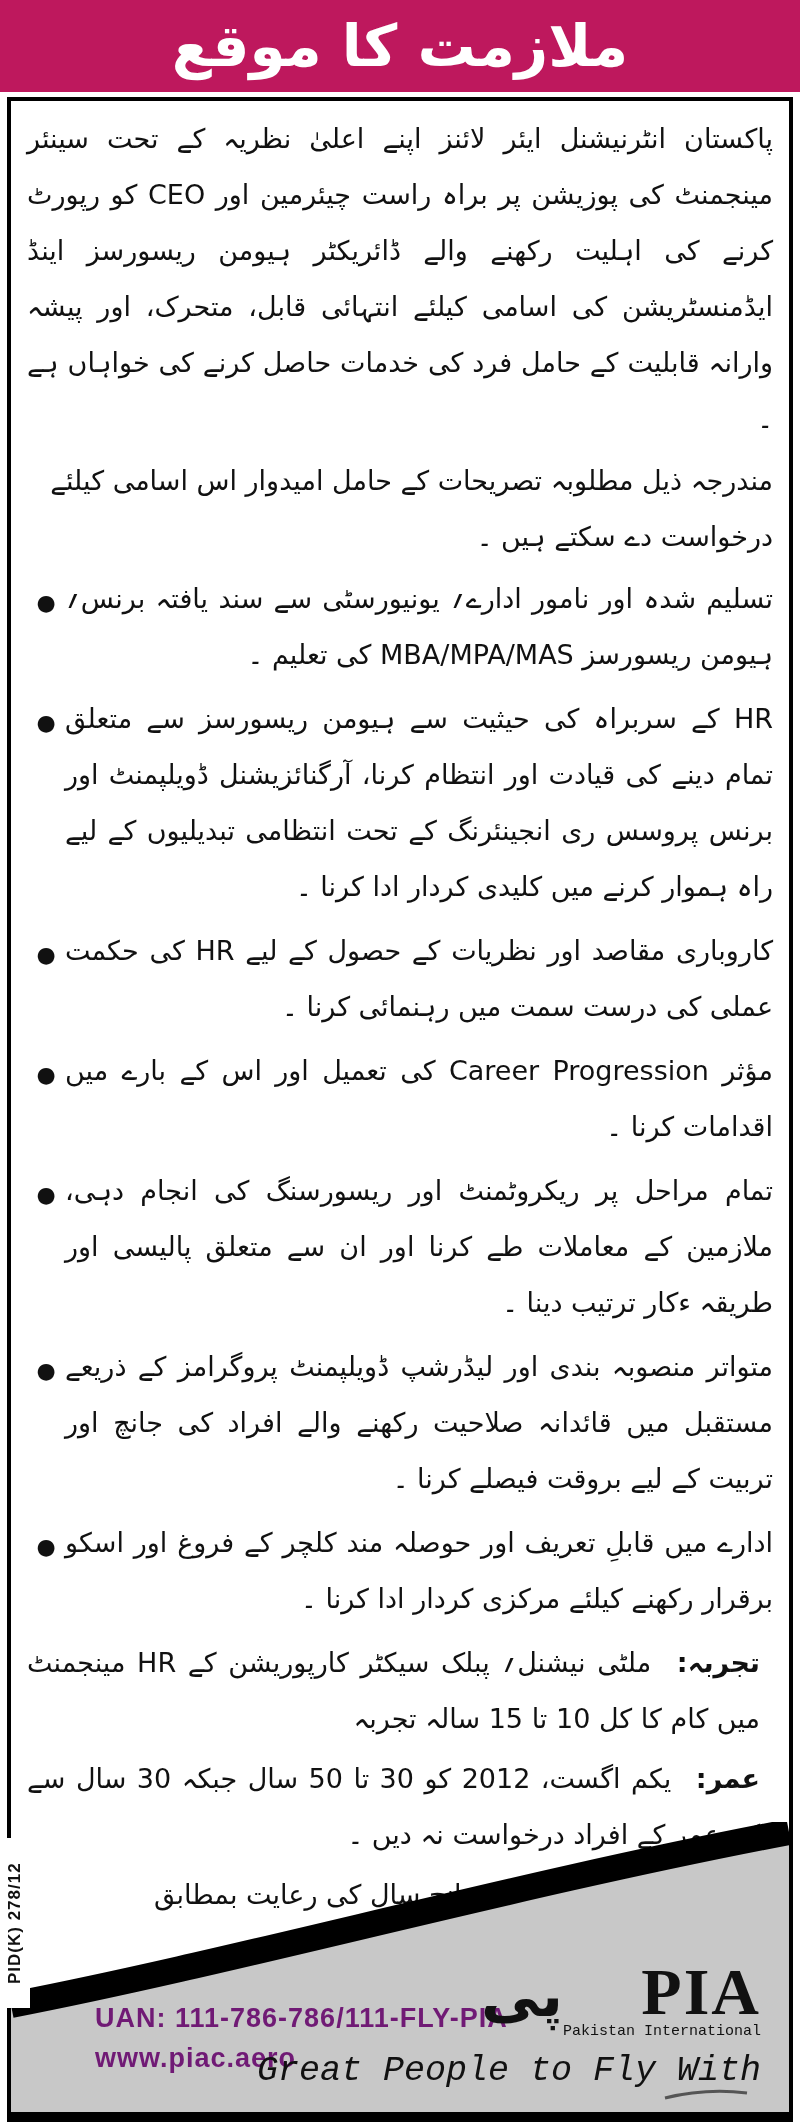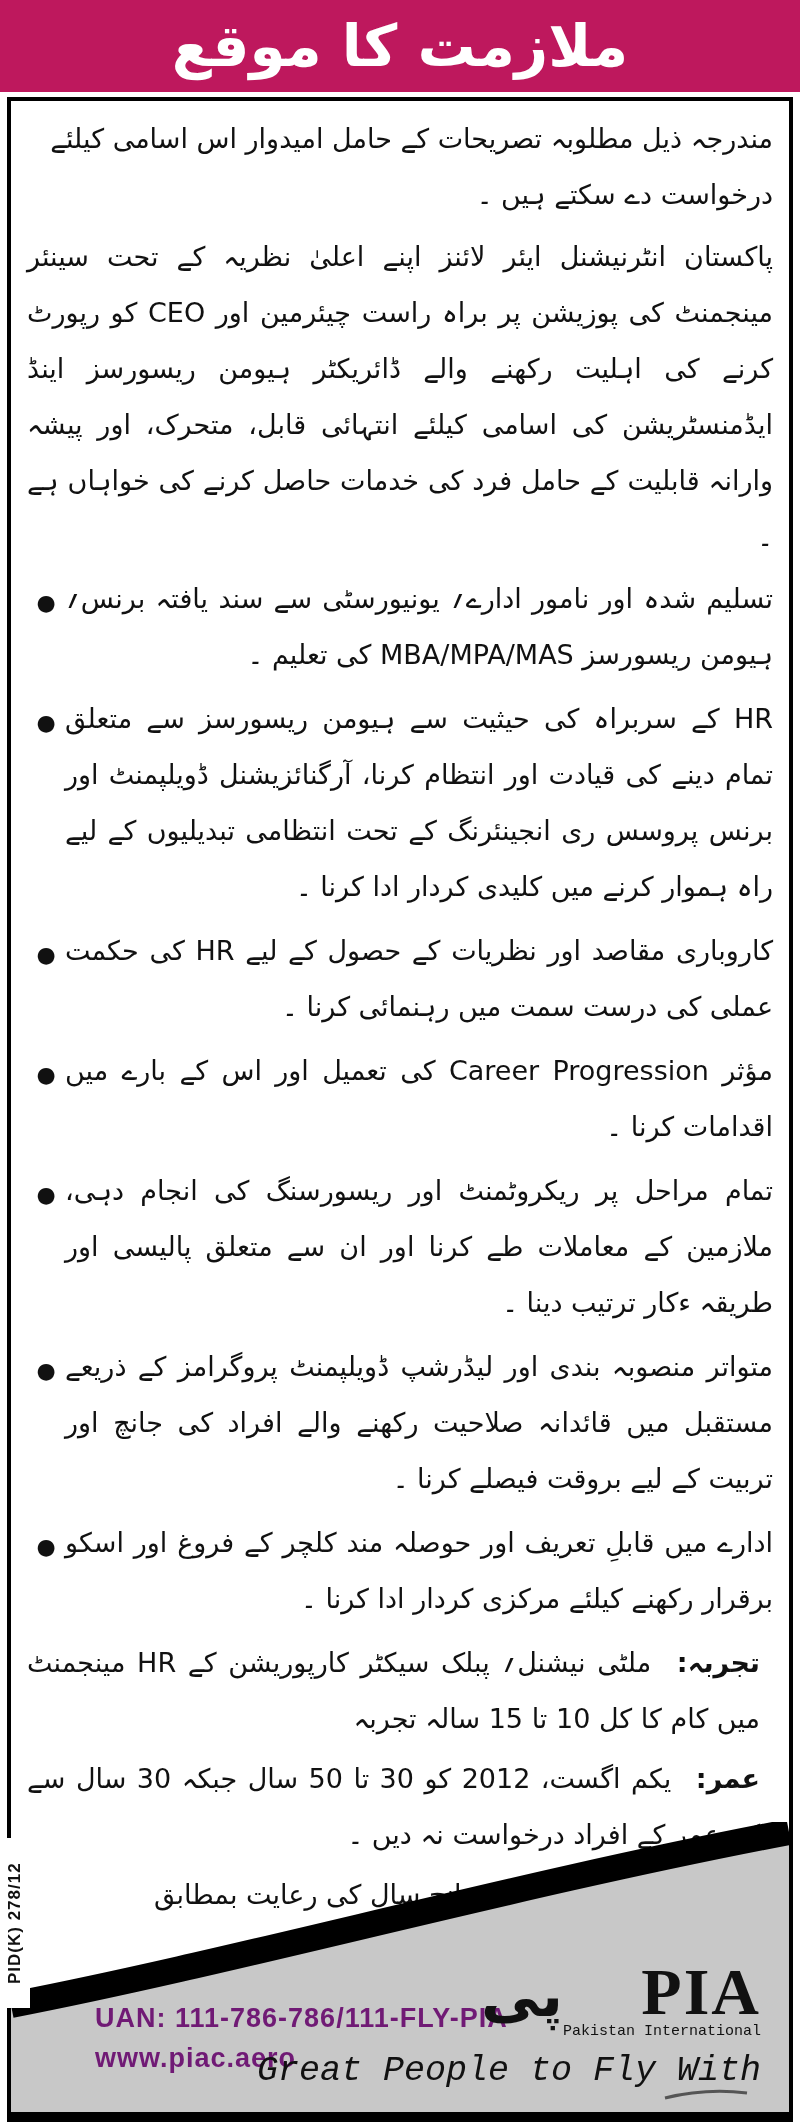--- a/index.html
+++ b/index.html
@@ -110,22 +110,22 @@
 
 <div class="ad">
 
   <div class="title-band">
     <h1>ملازمت کا موقع</h1>
   </div>
 
   <div class="frame">
     <div class="content">
 
+      <p class="para">پاکستان انٹرنیشنل ایئر لائنز اپنے اعلیٰ نظریہ کے تحت سینئر مینجمنٹ کی پوزیشن پر براہ راست چیئرمین اور CEO کو رپورٹ کرنے کی اہلیت رکھنے والے ڈائریکٹر ہیومن ریسورسز اینڈ ایڈمنسٹریشن کی اسامی کیلئے انتہائی قابل، متحرک، اور پیشہ وارانہ قابلیت کے حامل فرد کی خدمات حاصل کرنے کی خواہاں ہے ۔</p>
       <p class="para single">مندرجہ ذیل مطلوبہ تصریحات کے حامل امیدوار اس اسامی کیلئے درخواست دے سکتے ہیں ۔</p>
-      <p class="para">پاکستان انٹرنیشنل ایئر لائنز اپنے اعلیٰ نظریہ کے تحت سینئر مینجمنٹ کی پوزیشن پر براہ راست چیئرمین اور CEO کو رپورٹ کرنے کی اہلیت رکھنے والے ڈائریکٹر ہیومن ریسورسز اینڈ ایڈمنسٹریشن کی اسامی کیلئے انتہائی قابل، متحرک، اور پیشہ وارانہ قابلیت کے حامل فرد کی خدمات حاصل کرنے کی خواہاں ہے ۔</p>
 
       <div class="row">
         <span class="marker">●</span>
         <div class="txt">تسلیم شدہ اور نامور ادارے؍ یونیورسٹی سے سند یافتہ برنس؍ ہیومن ریسورسز MBA/MPA/MAS کی تعلیم ۔</div>
       </div>
       <div class="row">
         <span class="marker">●</span>
         <div class="txt">HR کے سربراہ کی حیثیت سے ہیومن ریسورسز سے متعلق تمام دینے کی قیادت اور انتظام کرنا، آرگنائزیشنل ڈویلپمنٹ اور برنس پروسس ری انجینئرنگ کے تحت انتظامی تبدیلیوں کے لیے راہ ہموار کرنے میں کلیدی کردار ادا کرنا ۔</div>
       </div>
       <div class="row">

